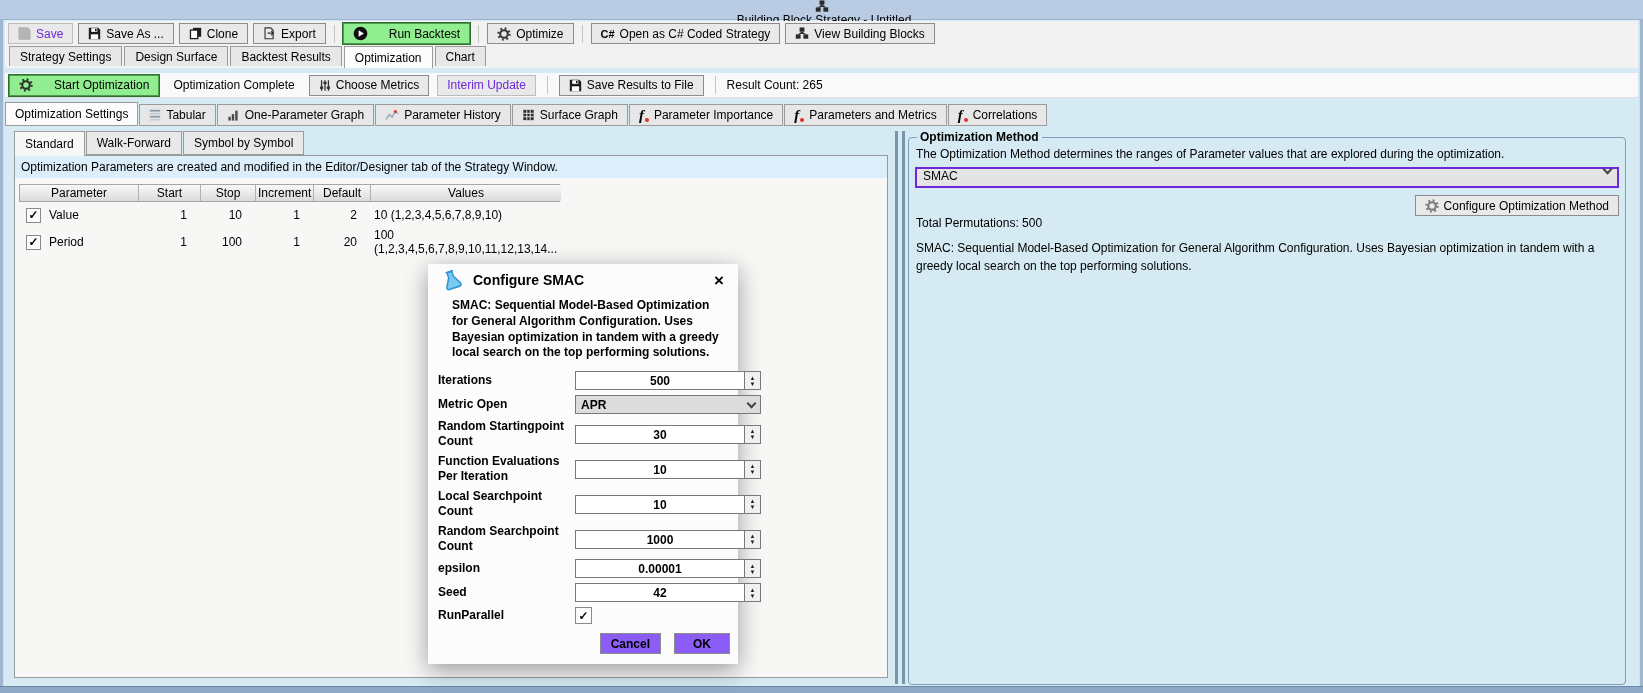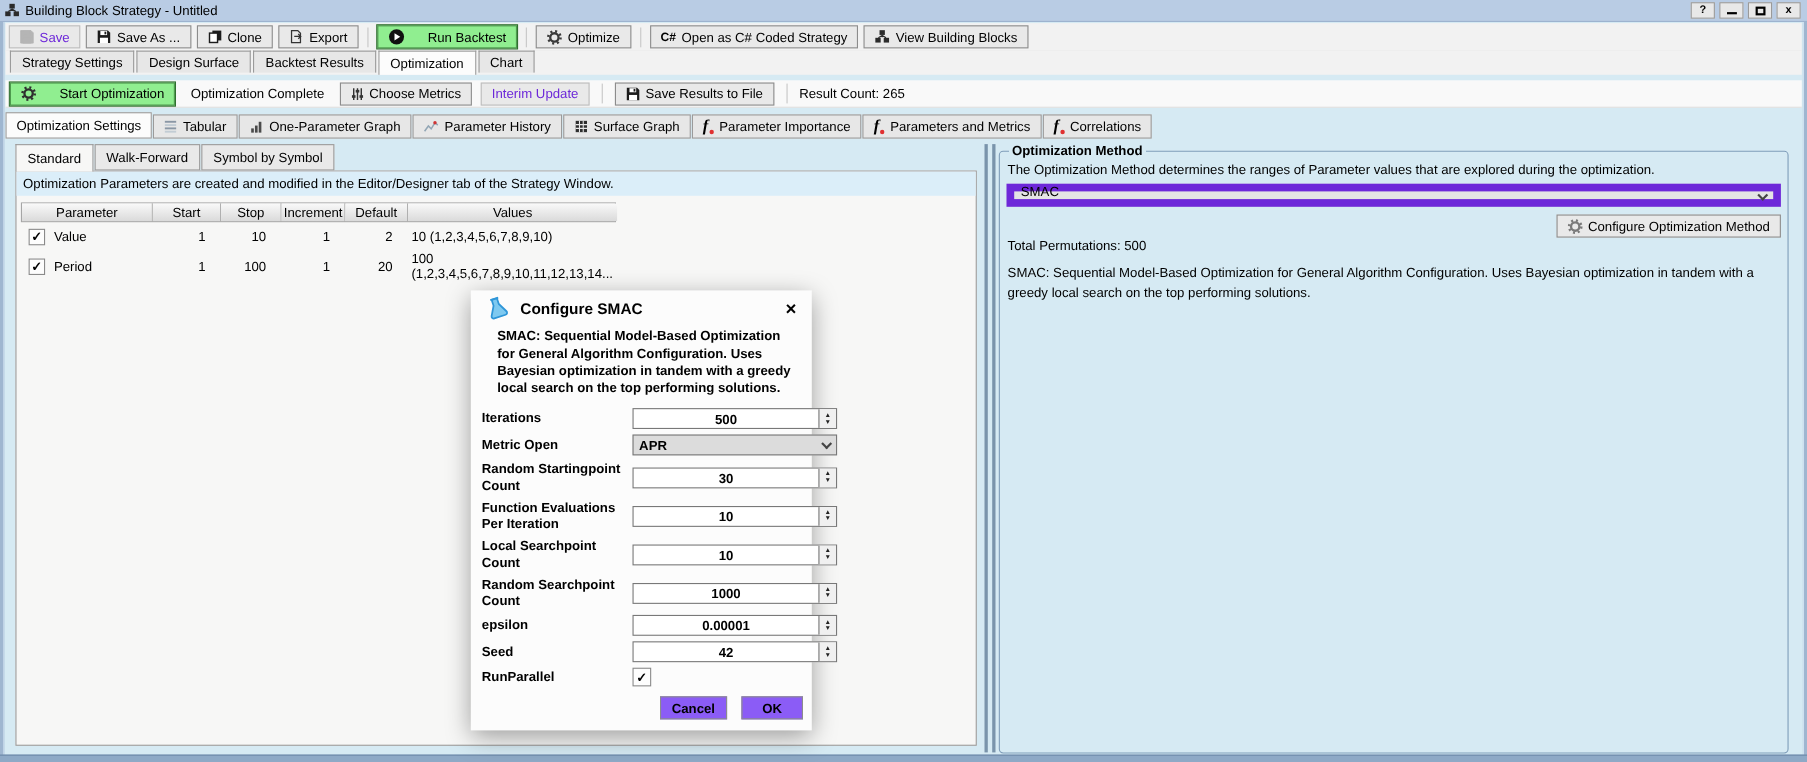--- a/index.html
+++ b/index.html
@@ -4,21 +4,21 @@
 <style>
   * { margin:0; padding:0; box-sizing:border-box; }
   html,body { width:1643px; height:693px; }
   body {
     position:relative; font-family:"Liberation Sans",sans-serif; font-size:12px;
     color:#000; background:#d6eaf3; overflow:hidden;
   }
   
   .titlebar { position:absolute; top:0; left:0; right:0; height:20px;
     background:#b9cce4; border-bottom:1px solid #9db3cf;
-    display:flex; align-items:center; padding:0 4px; }
+    display:flex; align-items:center; padding:0 4px;flex-direction:column; }
   .titlebar .app-title { margin-left:5px; font-size:12px; }
   .tb-btns { margin-left:auto; display:flex; gap:4px; padding-right:2px; }
   .tb-btn { width:22px; height:15px; background:#e8e8e8; border:1px solid #9a9a9a;
     display:flex; align-items:center; justify-content:center;
     font-size:10px; font-weight:bold; line-height:1; }
   .glyph-min { width:9px; height:2px; background:#000; margin-top:5px; }
   .glyph-max { width:9px; height:8px; border:2px solid #000; }
   .win-edge-l { position:absolute; left:0; top:20px; bottom:0; width:4px; background:#9fb6d0; border-right:1px solid #cfe0ef; }
   .win-edge-r { position:absolute; right:0; top:20px; bottom:0; width:4px; background:#9fb6d0; border-left:1px solid #cfe0ef; }
   .win-edge-b { position:absolute; left:0; right:0; bottom:0; height:7px; background:#8ea9c6; border-top:1px solid #6d89a8; }
@@ -73,22 +73,22 @@
     font-size:12px; font-weight:bold; line-height:1; }
   .checkbox.checked::before { content:"✓"; }
   
   .split-bar { position:absolute; top:131px; bottom:9px; width:3px; background:#7a94ab; }
   
   .method-wrap { position:absolute; left:908px; top:130px; width:718px; bottom:8px; }
   fieldset.method { border:1px solid #7f9db9; border-radius:4px; width:100%; height:100%;
     padding:2px 6px; background:#d6eaf3; }
   fieldset.method legend { font-weight:bold; padding:0 3px; margin-left:2px; }
   .m-desc { margin:1px 1px 6px; }
-  .m-select { height:21px; background:#e4e4e4; border:7px solid #6d28d9;
-    display:flex; align-items:flex-end; padding:0 6px; }
+  .m-select { height:21px; background:#e4e4e4; border:2px solid #6d28d9;
+    display:flex; align-items:flex-start; padding:0 6px; }
   .m-config-row { display:flex; justify-content:flex-end; margin:7px 0 0; }
   .m-total { margin:0 1px 0; }
   .m-info { margin:9px 1px 0; line-height:1.5; max-width:700px; }
   .chev { width:7px; height:7px; border-left:2px solid #444; border-bottom:2px solid #444;
     transform:rotate(-45deg); margin-left:auto; margin-top:-3px; }
   
   .dialog { position:absolute; left:428px; top:264px; width:310px; height:400px;
     background:#fcfcfc; box-shadow:0 6px 22px rgba(0,0,0,0.38); z-index:10;font-weight:bold; }
   .dlg-title { height:32px; display:flex; align-items:center; padding:0 10px 0 12px; }
   .dlg-title-text { font-size:14px; margin-left:9px; }

